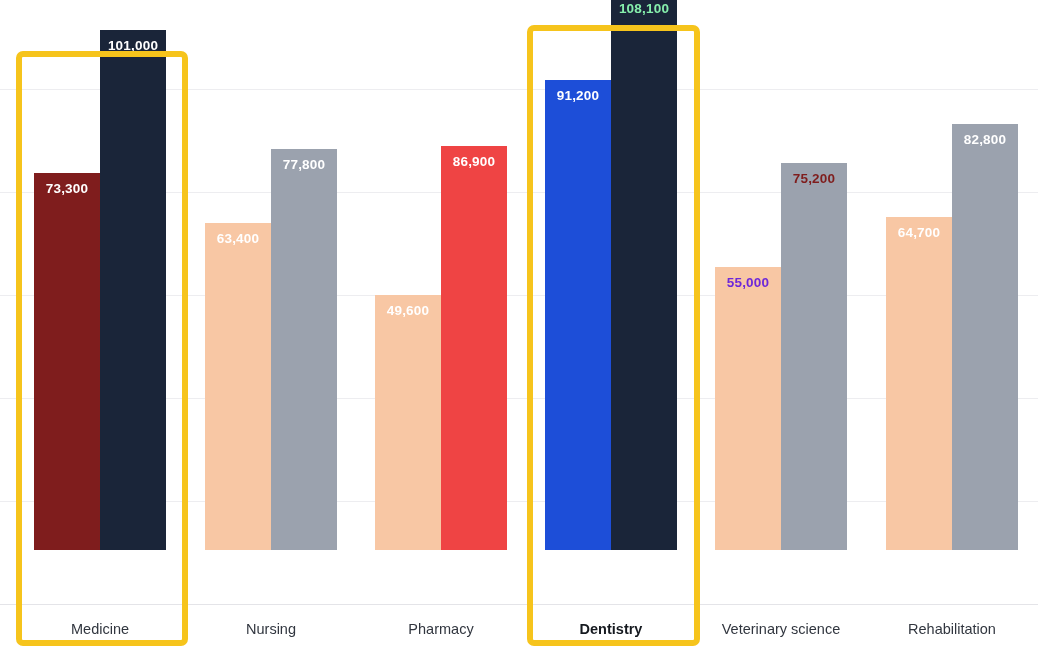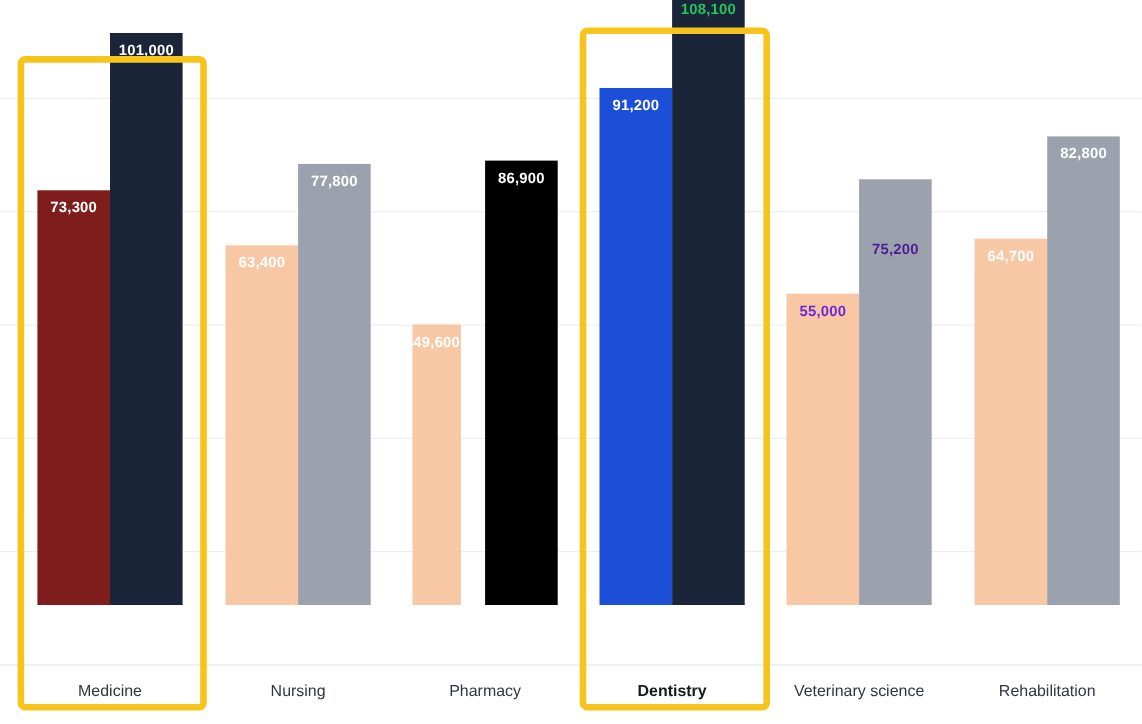--- a/index.html
+++ b/index.html
@@ -132,41 +132,41 @@
       </div>
       <div class="group" style="left: 205px; width: 132px; bottom: 54px; height: 550px;">
         <div class="bar" style="left: 0px; width: 66px; height: 327px; background: rgb(248, 199, 164);">
           <div class="bar-label" style="color: rgb(255, 255, 255);">63,400</div>
         </div>
         <div class="bar" style="left: 66px; width: 66px; height: 401px; background: rgb(155, 162, 174);">
           <div class="bar-label" style="color: rgb(255, 255, 255);">77,800</div>
         </div>
       </div>
       <div class="group" style="left: 375px; width: 132px; bottom: 54px; height: 550px;">
-        <div class="bar" style="left: 0px; width: 44px; height: 255px; background: rgb(248, 199, 164);">
+        <div class="bar" style="left: 0px; width: 66px; height: 255px; background: rgb(248, 199, 164);">
           <div class="bar-label" style="color: rgb(255, 255, 255);">49,600</div>
         </div>
-        <div class="bar" style="left: 66px; width: 66px; height: 404px; background: #000000;">
+        <div class="bar" style="left: 66px; width: 66px; height: 404px; background: #ef4444;">
           <div class="bar-label" style="color: rgb(255, 255, 255);">86,900</div>
         </div>
       </div>
       <div class="group" style="left: 545px; width: 132px; bottom: 54px; height: 550px;">
         <div class="bar" style="left: 0px; width: 66px; height: 470px; background: #1d4ed8;">
           <div class="bar-label" style="color: rgb(255, 255, 255);">91,200</div>
         </div>
         <div class="bar" style="left: 66px; width: 66px; height: 557px; background: rgb(26, 37, 57);">
-          <div class="bar-label" style="color: #22c55e;">108,100</div>
+          <div class="bar-label" style="color: #86efac;">108,100</div>
         </div>
       </div>
       <div class="group" style="left: 715px; width: 132px; bottom: 54px; height: 550px;">
         <div class="bar" style="left: 0px; width: 66px; height: 283px; background: rgb(248, 199, 164);">
           <div class="bar-label" style="color: #6d28d9;">55,000</div>
         </div>
         <div class="bar" style="left: 66px; width: 66px; height: 387px; background: rgb(155, 162, 174);">
-          <div class="bar-label" style="color: #4c1d95; margin-top: 48px;">75,200</div>
+          <div class="bar-label" style="color: #7f1d1d;">75,200</div>
         </div>
       </div>
       <div class="group" style="left: 886px; width: 132px; bottom: 54px; height: 550px;">
         <div class="bar" style="left: 0px; width: 66px; height: 333px; background: rgb(248, 199, 164);">
           <div class="bar-label" style="color: rgb(255, 255, 255);">64,700</div>
         </div>
         <div class="bar" style="left: 66px; width: 66px; height: 426px; background: rgb(155, 162, 174);">
           <div class="bar-label" style="color: rgb(255, 255, 255);">82,800</div>
         </div>
       </div>

